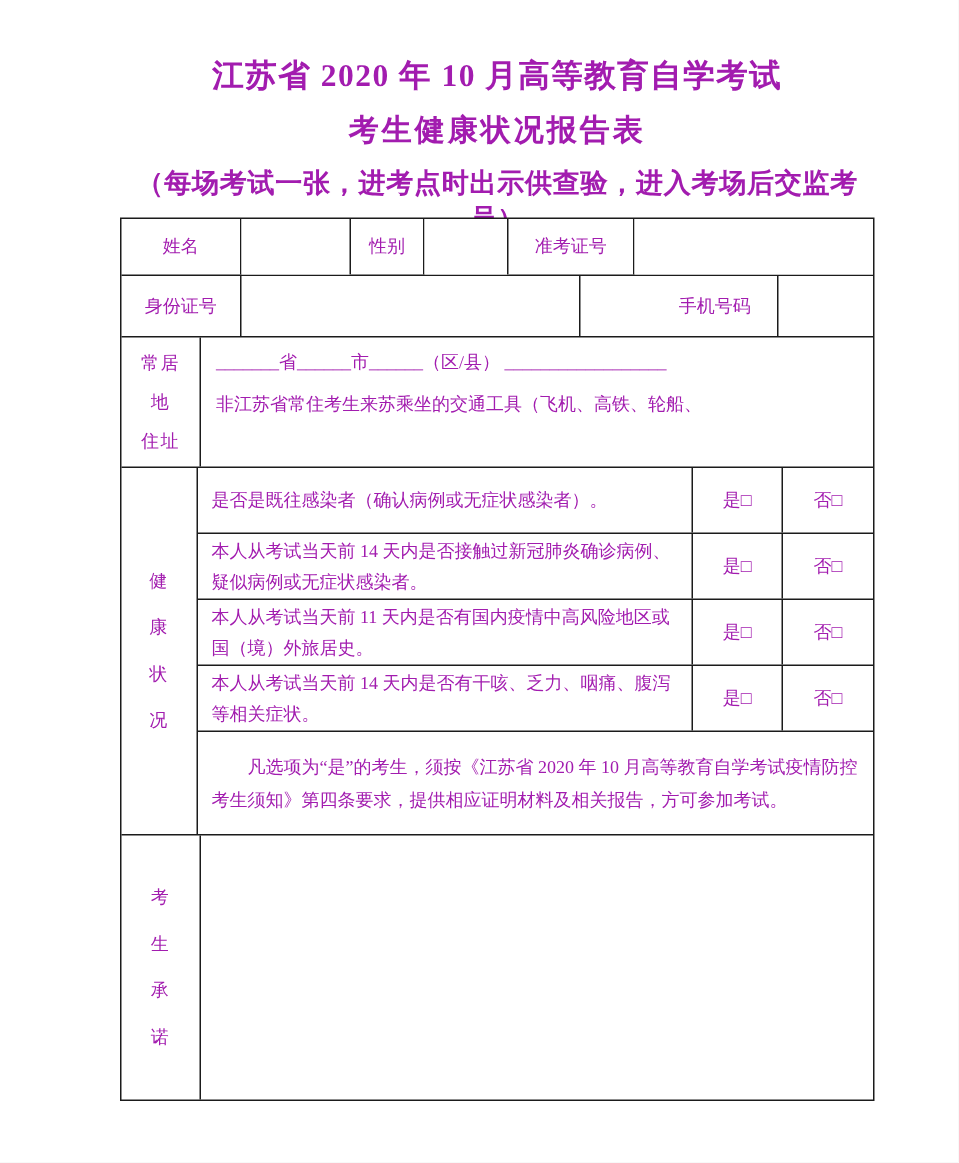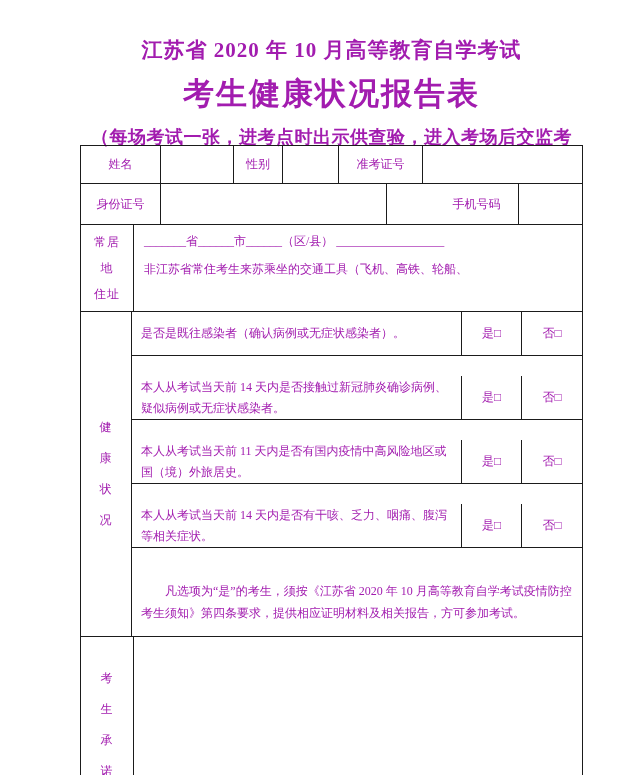--- a/index.html
+++ b/index.html
@@ -11,21 +11,21 @@
     font-family: "Liberation Serif", "DejaVu Serif", serif;
     color: #a21caf;
     overflow: hidden;
   }
   
   .header {
     position: absolute; left: 80px; top: 36px; width: 503px;
     text-align: center;
   }
   .title-1 { font-size: 21px; font-weight: 700; letter-spacing: 1px; }
-  .title-2 { font-size: 31px; font-weight: 700; margin-top: 9px; letter-spacing: 2px; }
+  .title-2 { font-size: 20px; font-weight: 700; margin-top: 9px; letter-spacing: 2px; }
   .subtitle {
     font-size: 18px; font-weight: 700; margin-top: 10px;
     font-family: "Liberation Sans", "DejaVu Sans", sans-serif;
     letter-spacing: 0.5px;
   }
   
   .form-table {
     position: absolute; left: 80px; top: 145px; width: 503px;
     border: 1.5px solid #1b1b1b;
     font-size: 12px;
@@ -52,21 +52,21 @@
   }
   .vlabel-4 { line-height: 31px; }
   
   .sec-addr { height: 87px; }
   .addr-content {
     flex: 1; display: flex; flex-direction: column; justify-content: center;
     padding: 2px 8px 2px 10px; line-height: 28px;
   }
   
   .sec-health { display: flex; }
-  .health-right { flex: 1; display: flex; flex-direction: column; gap: 20px; }
+  .health-right { flex: 1; display: flex; flex-direction: column; }
   .hrow { display: flex; border-bottom: 1.5px solid #1b1b1b; height: 44px; }
   .hrow.note-row { border-bottom: none; height: 68px; }
   .q-cell {
     width: 330px; border-right: 1.5px solid #1b1b1b;
     display: flex; align-items: center;
     padding: 1px 6px 1px 9px; line-height: 21px;
   }
   .yn-cell {
     width: 60px; display: flex; align-items: center; justify-content: center;
     border-right: 1.5px solid #1b1b1b;

